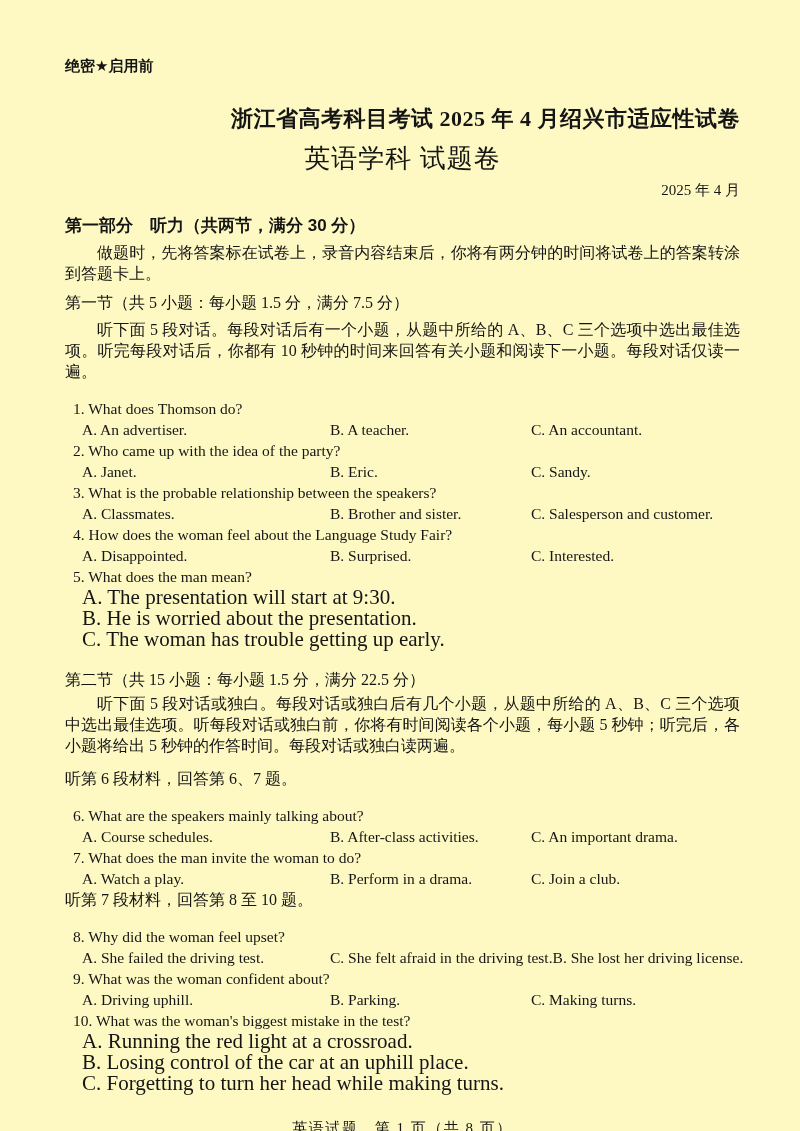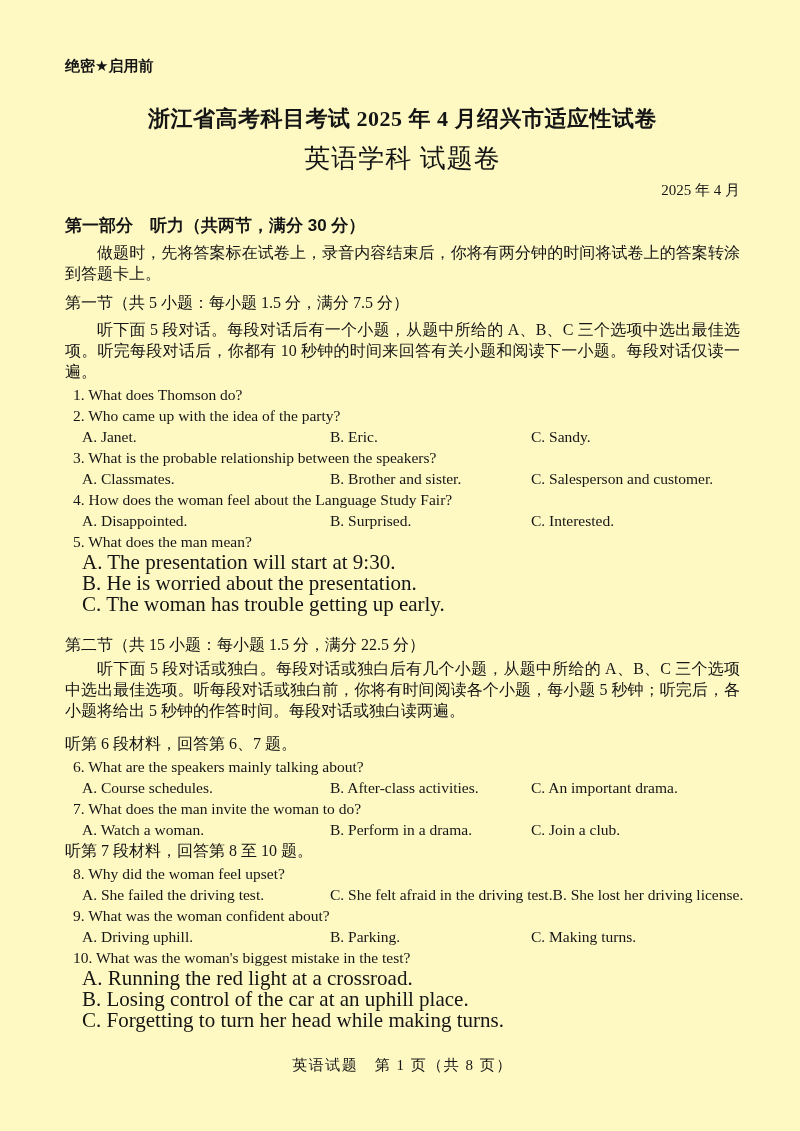--- a/index.html
+++ b/index.html
@@ -16,21 +16,21 @@
     position: relative;
     overflow: hidden;
   }
   .secrecy {
     font-family: "Liberation Sans", "DejaVu Sans", sans-serif;
     font-weight: bold;
     font-size: 15px;
     line-height: 20px;
   }
   .title {
-    text-align: center;
+    text-align: right;
     font-size: 22px;
     font-weight: bold;
     line-height: 30px;
     margin-top: 28px;
     letter-spacing: 0.5px;
   }
   .subtitle {
     text-align: center;
     font-size: 26px;
     font-weight: normal;
@@ -59,21 +59,21 @@
     margin-top: 4px;
   }
   .section-heading {
     font-size: 16px;
     line-height: 22px;
     margin-top: 8px;
   }
   .section-heading.s2 { margin-top: 19px; }
   .s1-para { margin-top: 5px; }
   .s2-para { margin-top: 2px; }
-  .questions { margin-top: 2px; }
+  .questions { margin-top: 16px; }
   .question { }
   .q-text {
     font-size: 15.5px;
     line-height: 21px;
     padding-left: 8px;
     white-space: nowrap;
   }
   .options.row {
     display: flex;
     padding-left: 17px;
@@ -114,20 +114,25 @@
   <div class="date">2025 年 4 月</div>
 
   <div class="part-heading">第一部分　听力（共两节，满分 30 分）</div>
   <p class="para">做题时，先将答案标在试卷上，录音内容结束后，你将有两分钟的时间将试卷上的答案转涂到答题卡上。</p>
 
   <div class="section-heading">第一节（共 5 小题：每小题 1.5 分，满分 7.5 分）</div>
   <p class="para s1-para">听下面 5 段对话。每段对话后有一个小题，从题中所给的 A、B、C 三个选项中选出最佳选项。听完每段对话后，你都有 10 秒钟的时间来回答有关小题和阅读下一小题。每段对话仅读一遍。</p>
   <div class="questions" id="section1-questions">
       <div class="question">
         <div class="q-text">1. What does Thomson do?</div>
+        <div class="options row">
+          <div class="opt opt-0">A. An advertiser.</div>
+          <div class="opt opt-1">B. A teacher.</div>
+          <div class="opt opt-2">C. An accountant.</div>
+        </div>
       </div>
       <div class="question">
         <div class="q-text">2. Who came up with the idea of the party?</div>
         <div class="options row">
           <div class="opt opt-0">A. Janet.</div>
           <div class="opt opt-1">B. Eric.</div>
           <div class="opt opt-2">C. Sandy.</div>
         </div>
       </div>
       <div class="question">
@@ -165,21 +170,21 @@
         <div class="q-text">6. What are the speakers mainly talking about?</div>
         <div class="options row">
           <div class="opt opt-0">A. Course schedules.</div>
           <div class="opt opt-1">B. After-class activities.</div>
           <div class="opt opt-2">C. An important drama.</div>
         </div>
       </div>
       <div class="question">
         <div class="q-text">7. What does the man invite the woman to do?</div>
         <div class="options row">
-          <div class="opt opt-0">A. Watch a woman.</div>
+          <div class="opt opt-0">A. Watch a play.</div>
           <div class="opt opt-1">B. Perform in a drama.</div>
           <div class="opt opt-2">C. Join a club.</div>
         </div>
       </div>
     </div>
 
   <div class="material-header m7">听第 7 段材料，回答第 8 至 10 题。</div>
   <div class="questions" id="material7-questions">
       <div class="question">
         <div class="q-text">8. Why did the woman feel upset?</div>

